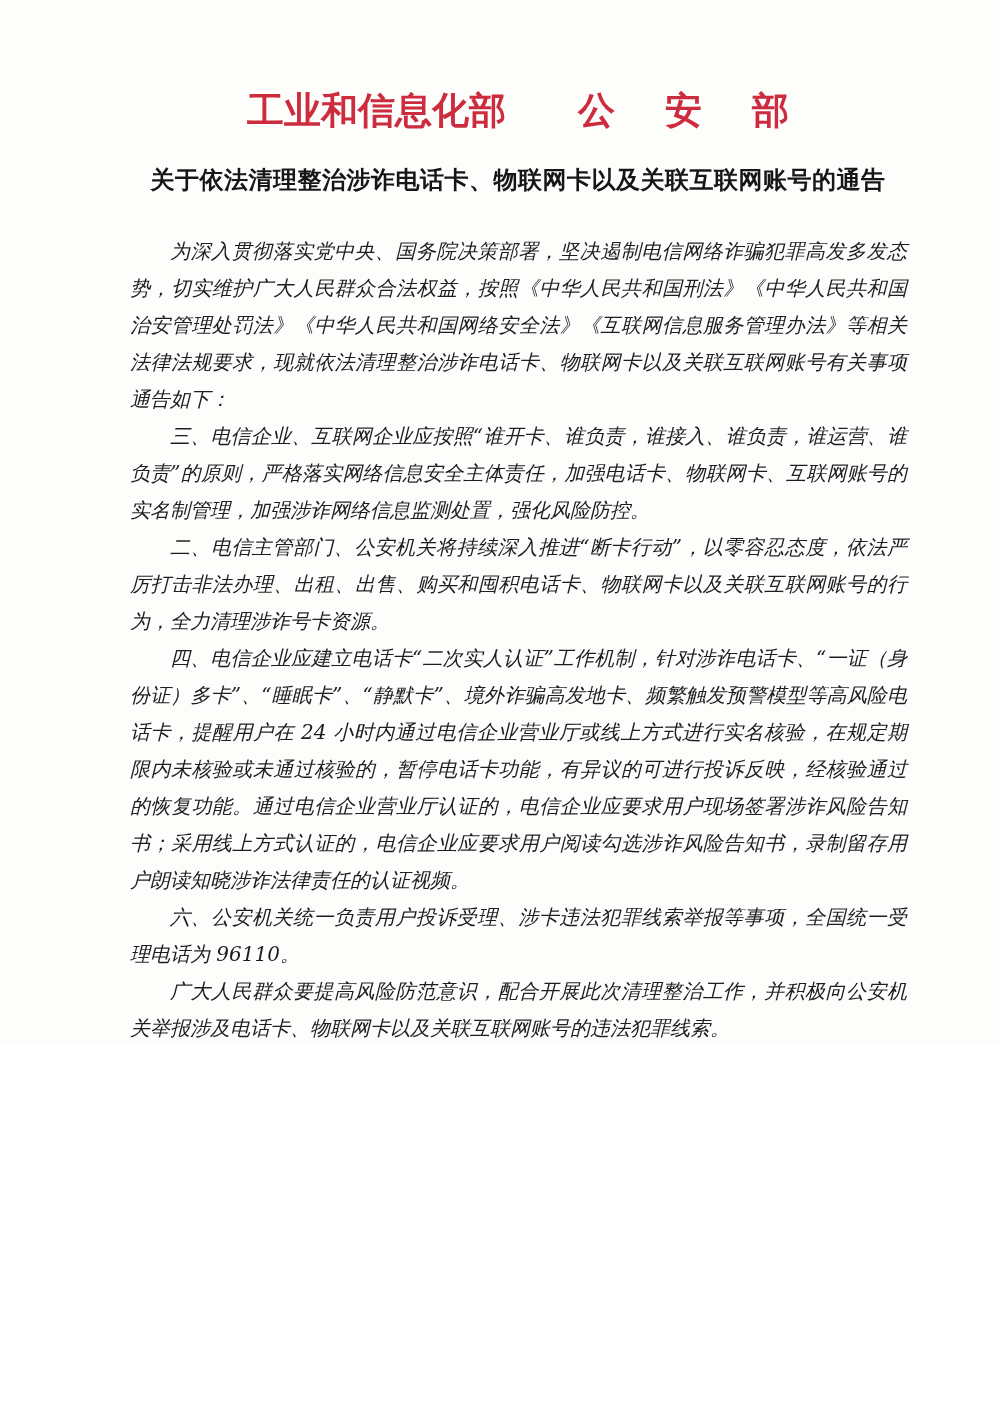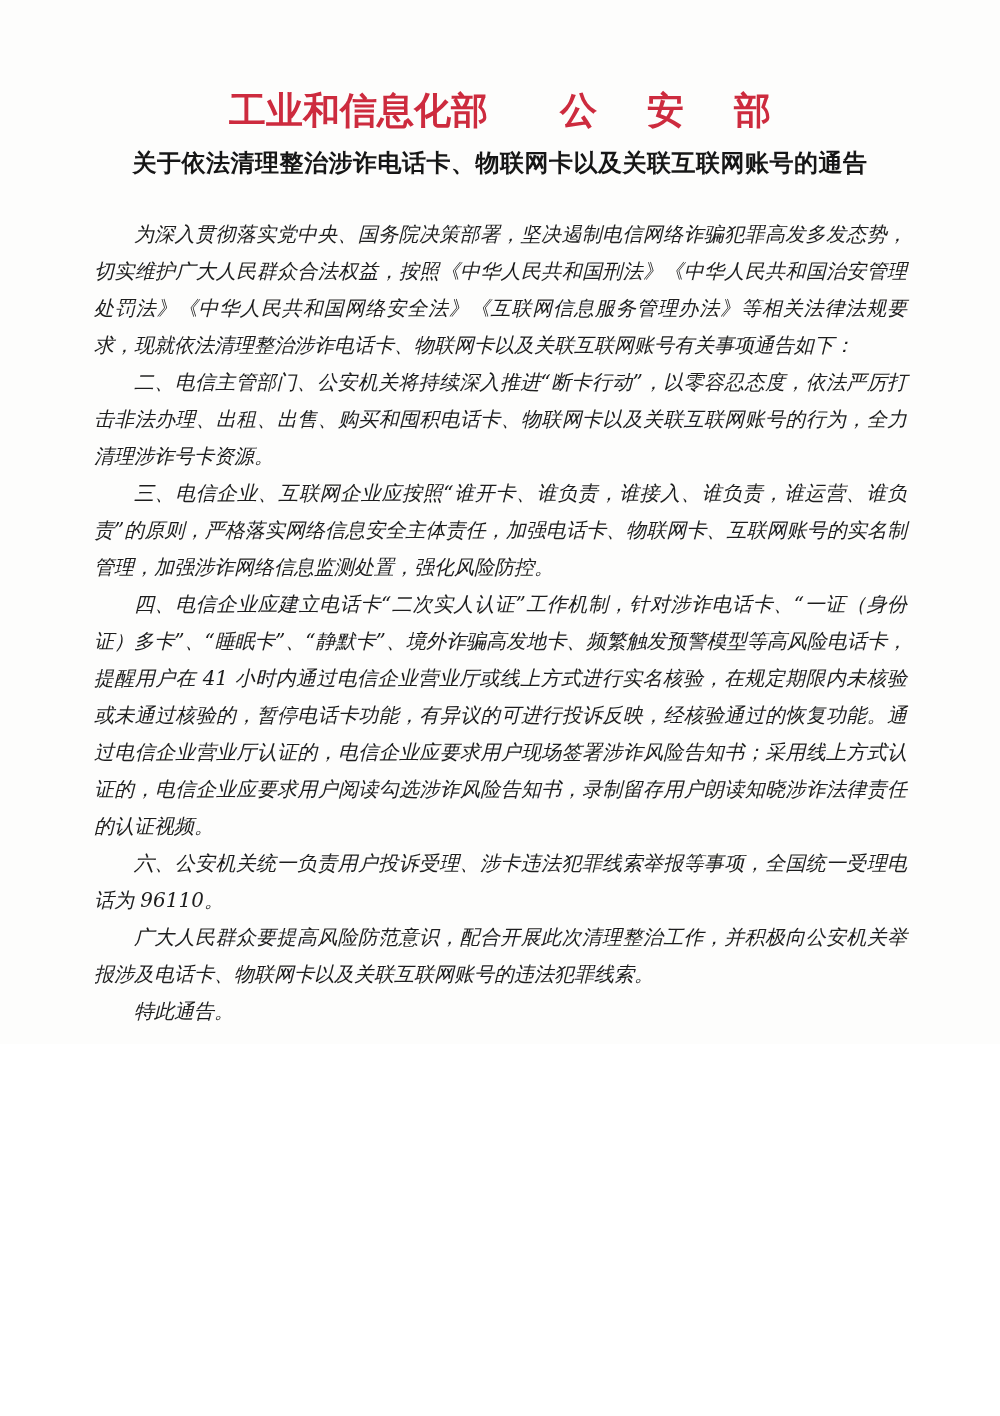--- a/index.html
+++ b/index.html
@@ -6,41 +6,42 @@
   html, body { background: #ffffff; }
   .page {
     position: relative;
     width: 1000px;
     height: 1044px;
     margin: 0 auto;
     background: #fdfdfc;
     overflow: hidden;
     font-family: "DejaVu Serif", serif;
     color: #1d1d1d;
+    padding-left: 36px;
   }
   .header-row {
     margin-top: 86px;
     display: flex;
     justify-content: center;
     align-items: baseline;
     gap: 72px;
   }
   .ministry {
     font-family: "DejaVu Sans", sans-serif;
     font-weight: bold;
     font-size: 37px;
     color: #cd2b3e;
     white-space: nowrap;
   }
   .ministry-spaced {
     letter-spacing: 1.35em;
     margin-right: -1.35em;
   }
   .notice-title {
-    margin-top: 11px;
+    margin-top: 28px;
     text-align: center;
     font-family: "DejaVu Sans", sans-serif;
     font-weight: bold;
     font-size: 24px;
     color: #161616;
     letter-spacing: 0.5px;
   }
   .body-text {
     margin: 37px 93px 0 94px;
     font-size: 20px;
@@ -83,23 +84,23 @@
 
   <div class="header-row">
     <span class="ministry">工业和信息化部</span>
     <span class="ministry ministry-spaced">公安部</span>
   </div>
 
   <div class="notice-title">关于依法清理整治涉诈电话卡、物联网卡以及关联互联网账号的通告</div>
 
   <div class="body-text">
     <p>为深入贯彻落实党中央、国务院决策部署，坚决遏制电信网络诈骗犯罪高发多发态势，切实维护广大人民群众合法权益，按照《中华人民共和国刑法》《中华人民共和国治安管理处罚法》《中华人民共和国网络安全法》《互联网信息服务管理办法》等相关法律法规要求，现就依法清理整治涉诈电话卡、物联网卡以及关联互联网账号有关事项通告如下：</p>
+    <p>三、电信企业、互联网企业应按照“谁开卡、谁负责，谁接入、谁负责，谁运营、谁负责”的原则，严格落实网络信息安全主体责任，加强电话卡、物联网卡、互联网账号的实名制管理，加强涉诈网络信息监测处置，强化风险防控。</p>
     <p>二、电信主管部门、公安机关将持续深入推进“断卡行动”，以零容忍态度，依法严厉打击非法办理、出租、出售、购买和囤积电话卡、物联网卡以及关联互联网账号的行为，全力清理涉诈号卡资源。</p>
-    <p>三、电信企业、互联网企业应按照“谁开卡、谁负责，谁接入、谁负责，谁运营、谁负责”的原则，严格落实网络信息安全主体责任，加强电话卡、物联网卡、互联网账号的实名制管理，加强涉诈网络信息监测处置，强化风险防控。</p>
-    <p>四、电信企业应建立电话卡“二次实人认证”工作机制，针对涉诈电话卡、“一证（身份证）多卡”、“睡眠卡”、“静默卡”、境外诈骗高发地卡、频繁触发预警模型等高风险电话卡，提醒用户在 41 小时内通过电信企业营业厅或线上方式进行实名核验，在规定期限内未核验或未通过核验的，暂停电话卡功能，有异议的可进行投诉反映，经核验通过的恢复功能。通过电信企业营业厅认证的，电信企业应要求用户现场签署涉诈风险告知书；采用线上方式认证的，电信企业应要求用户阅读勾选涉诈风险告知书，录制留存用户朗读知晓涉诈法律责任的认证视频。</p>
+    <p>四、电信企业应建立电话卡“二次实人认证”工作机制，针对涉诈电话卡、“一证（身份证）多卡”、“睡眠卡”、“静默卡”、境外诈骗高发地卡、频繁触发预警模型等高风险电话卡，提醒用户在 24 小时内通过电信企业营业厅或线上方式进行实名核验，在规定期限内未核验或未通过核验的，暂停电话卡功能，有异议的可进行投诉反映，经核验通过的恢复功能。通过电信企业营业厅认证的，电信企业应要求用户现场签署涉诈风险告知书；采用线上方式认证的，电信企业应要求用户阅读勾选涉诈风险告知书，录制留存用户朗读知晓涉诈法律责任的认证视频。</p>
     <p>六、公安机关统一负责用户投诉受理、涉卡违法犯罪线索举报等事项，全国统一受理电话为 96110。</p>
     <p>广大人民群众要提高风险防范意识，配合开展此次清理整治工作，并积极向公安机关举报涉及电话卡、物联网卡以及关联互联网账号的违法犯罪线索。</p>
     <p>特此通告。</p>
   </div>
 
   <div class="sig sig-miit">工业和信息化部</div>
   <div class="sig sig-mps">公安部</div>
   <div class="sig sig-date">2021 年 6 月 2 日</div>
 
   <div class="seal seal-left">

